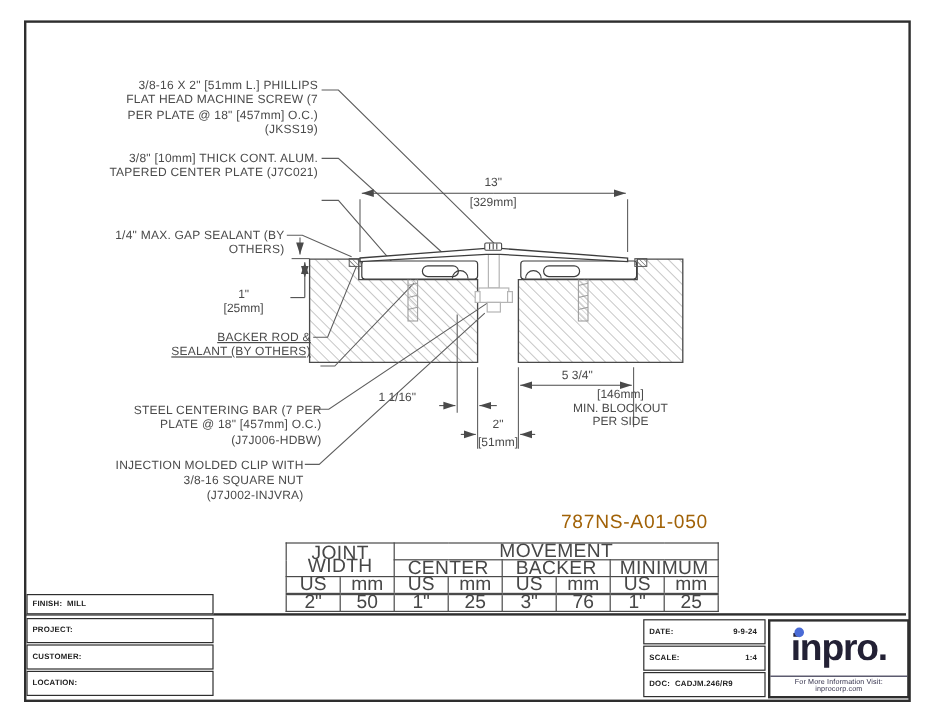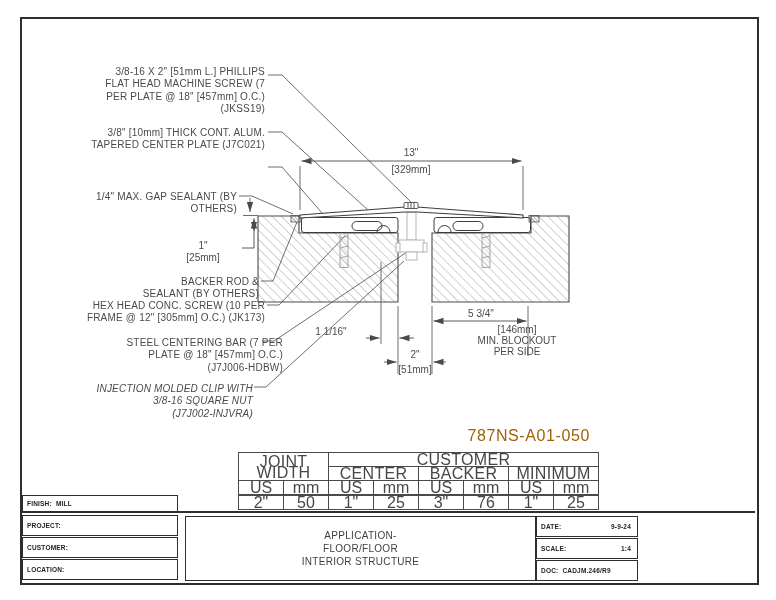--- a/index.html
+++ b/index.html
@@ -155,28 +155,26 @@
   </svg>
 
   <div class="callout pre" style="right:511px;top:66px;">3/8-16 X 2" [51mm L.] PHILLIPS
 FLAT HEAD MACHINE SCREW (7
 PER PLATE @ 18" [457mm] O.C.)
 (JKSS19)</div>
   <div class="callout pre" style="right:511px;top:127px;">3/8" [10mm] THICK CONT. ALUM.
 TAPERED CENTER PLATE (J7C021)</div>
   <div class="callout pre" style="right:539px;top:191px;">1/4" MAX. GAP SEALANT (BY
 OTHERS)</div>
-  <div class="callout pre" style="right:517px;top:276px;">BACKER ROD &amp;
+  <div class="callout pre" style="right:517px;top:276px;text-decoration:underline;">BACKER ROD &amp;
 SEALANT (BY OTHERS)</div>
-  <div class="callout pre" style="right:511px;top:300px;">HEX HEAD CONC. SCREW (10 PER
-FRAME @ 12" [305mm] O.C.) (JK173)</div>
-  <div class="callout pre" style="right:493px;top:337px;">STEEL CENTERING BAR (7 PER
+  <div class="callout pre" style="right:508px;top:337px;">STEEL CENTERING BAR (7 PER
 PLATE @ 18" [457mm] O.C.)
 (J7J006-HDBW)</div>
-  <div class="callout pre" style="right:523px;top:383px;font-style:italic;">INJECTION MOLDED CLIP WITH
+  <div class="callout pre" style="right:523px;top:383px;">INJECTION MOLDED CLIP WITH
 3/8-16 SQUARE NUT
 (J7J002-INJVRA)</div>
 
   <div class="dim" style="left:381px;top:147px;width:60px;">13"</div>
   <div class="dim" style="left:381px;top:164px;width:60px;">[329mm]</div>
   <div class="dim" style="left:170px;top:240px;width:66px;">1"</div>
   <div class="dim" style="left:170px;top:252px;width:66px;">[25mm]</div>
   <div class="dim" style="left:298px;top:326px;width:66px;">1 1/16"</div>
   <div class="dim" style="left:395px;top:349px;width:40px;">2"</div>
   <div class="dim" style="left:393px;top:364px;width:44px;">[51mm]</div>
@@ -185,21 +183,21 @@
 MIN. BLOCKOUT
 PER SIDE</div>
 
   <div class="dwg-title">787NS-A01-050</div>
 
   <table class="spec">
     <tbody>
         <tr>
       <td colspan="2" rowspan="2" class="grp pre">JOINT
 WIDTH</td>
-      <td colspan="6" class="grp">CUSTOMER</td>
+      <td colspan="6" class="grp">MOVEMENT</td>
     </tr>
     <tr>
       <td colspan="2" class="grp">CENTER</td>
       <td colspan="2" class="grp">BACKER</td>
       <td colspan="2" class="grp">MINIMUM</td>
     </tr>
     <tr>
       <td>US</td>
       <td>mm</td>
       <td>US</td>
@@ -231,30 +229,34 @@
   <div class="cell" style="left:22px;top:515px;width:154px;height:19px;">
     <span class="lbl">PROJECT:</span>
   </div>
   <div class="cell" style="left:22px;top:537px;width:154px;height:19px;">
     <span class="lbl">CUSTOMER:</span>
   </div>
   <div class="cell" style="left:22px;top:559px;width:154px;height:19px;">
     <span class="lbl">LOCATION:</span>
   </div>
 
-  <div class="app-box pre">APPLICATION-
-FLOOR/FLOOR
-INTERIOR STRUCTURE</div>
 
   <div class="cell" style="left:536px;top:516px;width:100px;height:19px;">
     <span class="lbl">DATE:</span>
     <span class="val-r">9-9-24</span>
   </div>
   <div class="cell" style="left:536px;top:538px;width:100px;height:19px;">
     <span class="lbl">SCALE:</span>
     <span class="val-r">1:4</span>
   </div>
   <div class="cell" style="left:536px;top:560px;width:100px;height:19px;">
     <span class="lbl">DOC:</span>
     <span class="val">CADJM.246/R9</span>
   </div>
 
+  <div class="logo-box">
+    <div class="logo-wrap">
+      <span class="logo-text" style="color: rgb(35, 33, 53);">inpro.</span>
+      <span class="logo-dot" style="background: rgb(74, 107, 214);"></span>
+    </div>
+    <div class="tagline">For More Information Visit: inprocorp.com</div>
+  </div>
 </div>
 
 </body></html>

